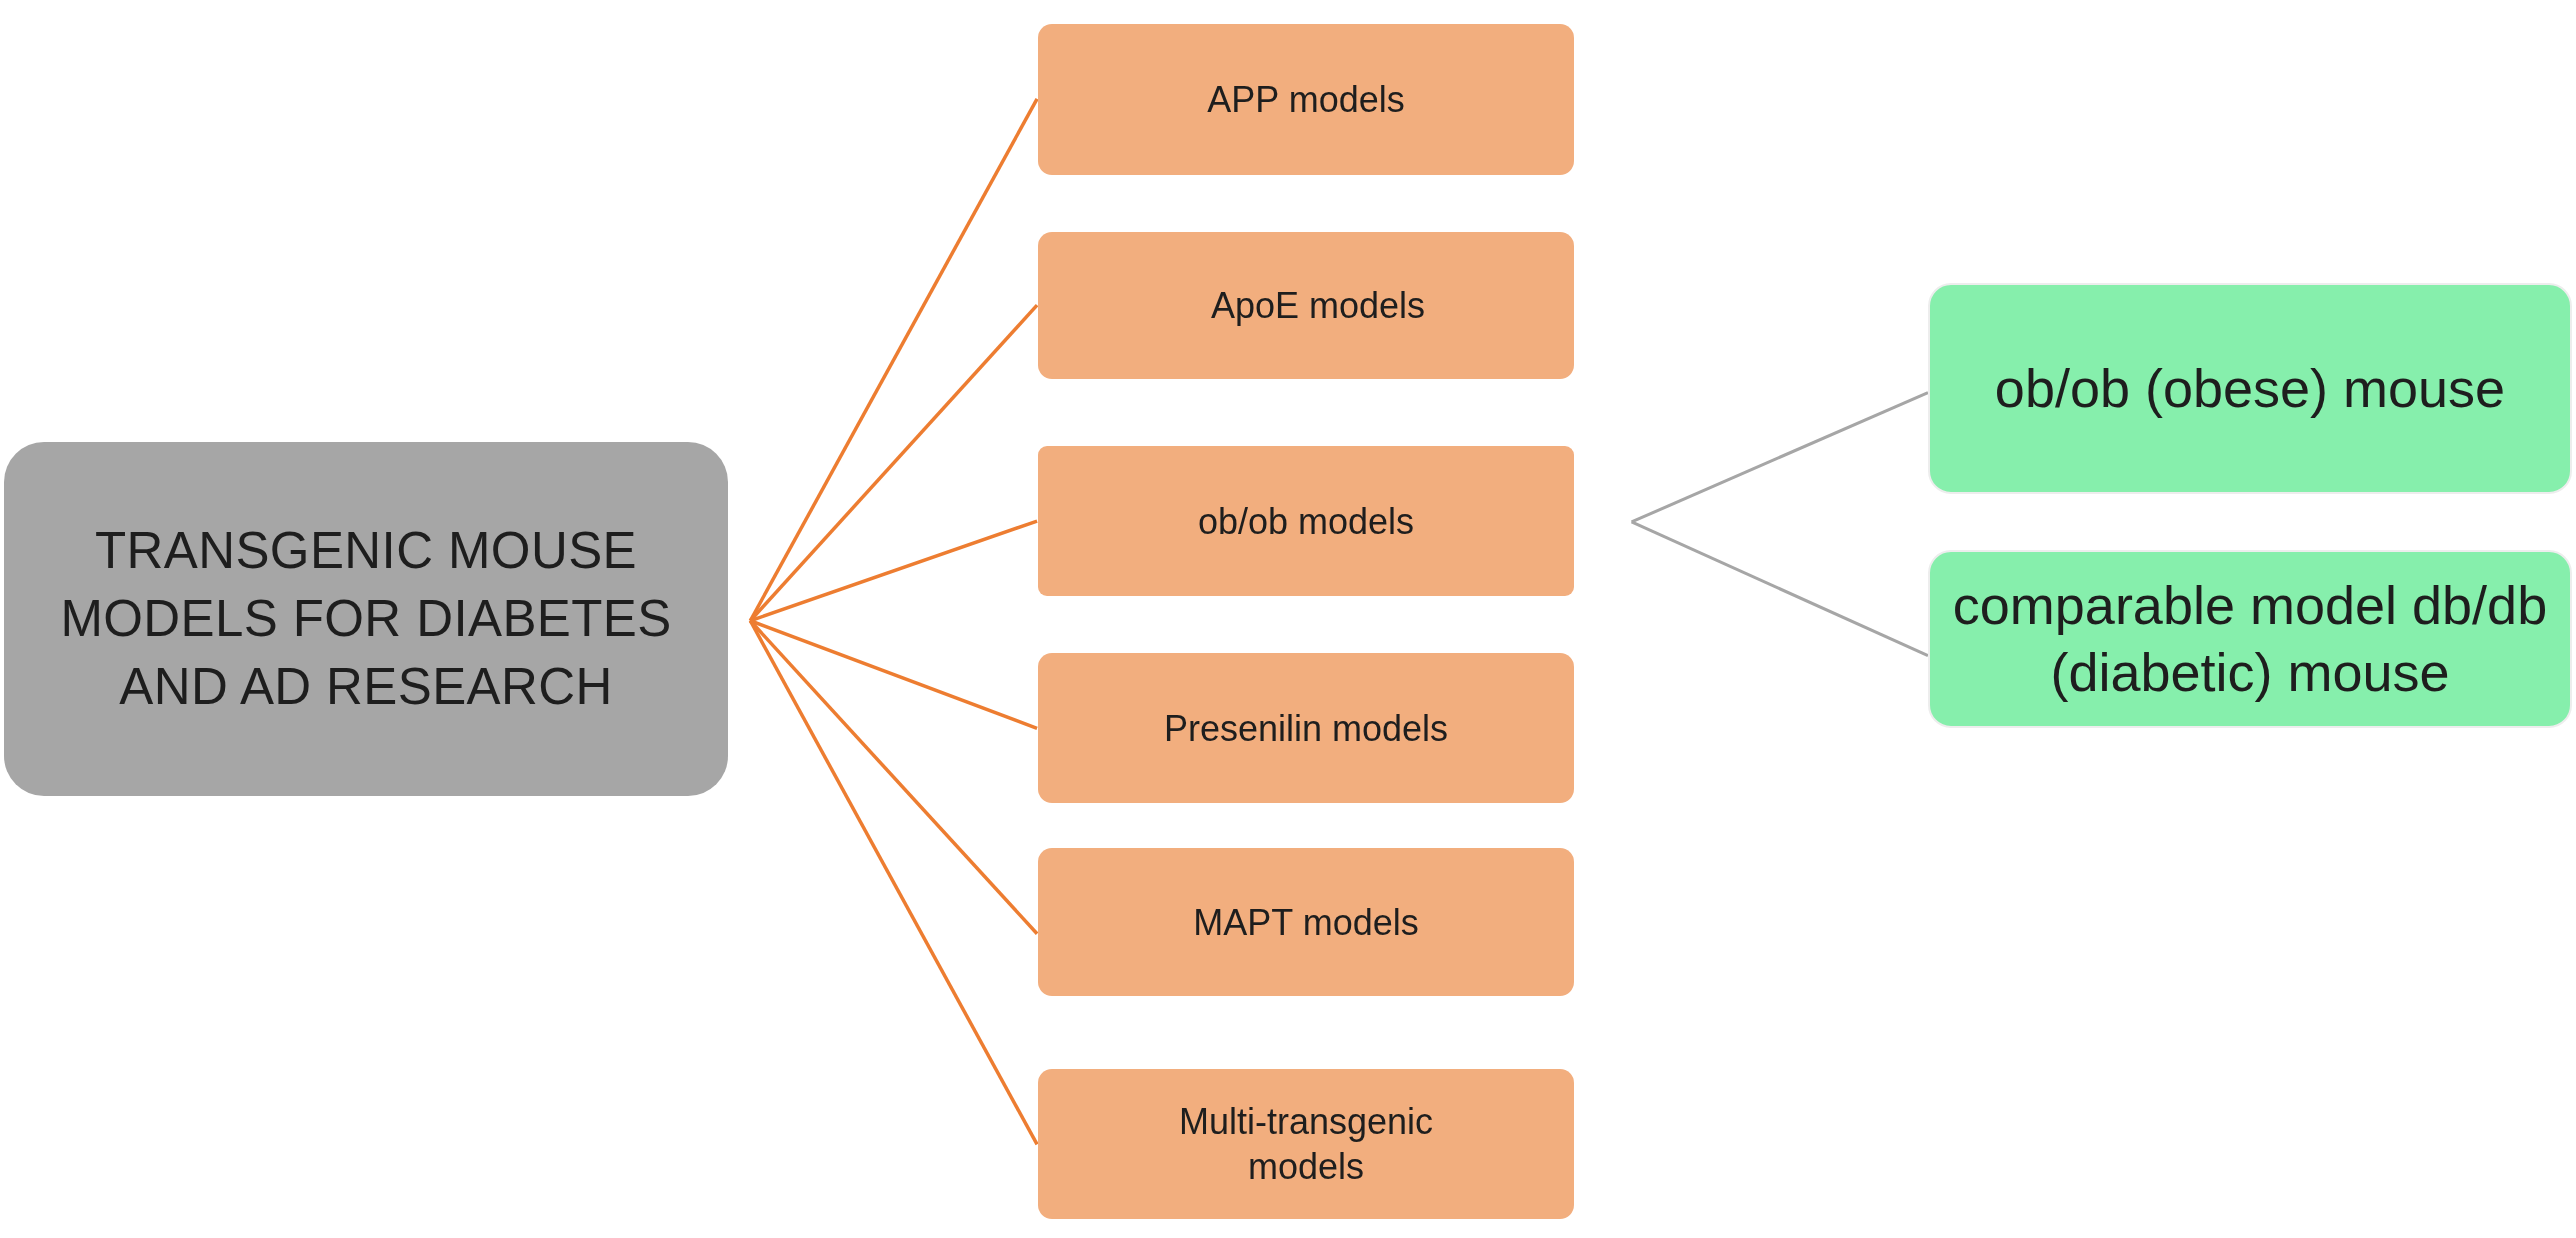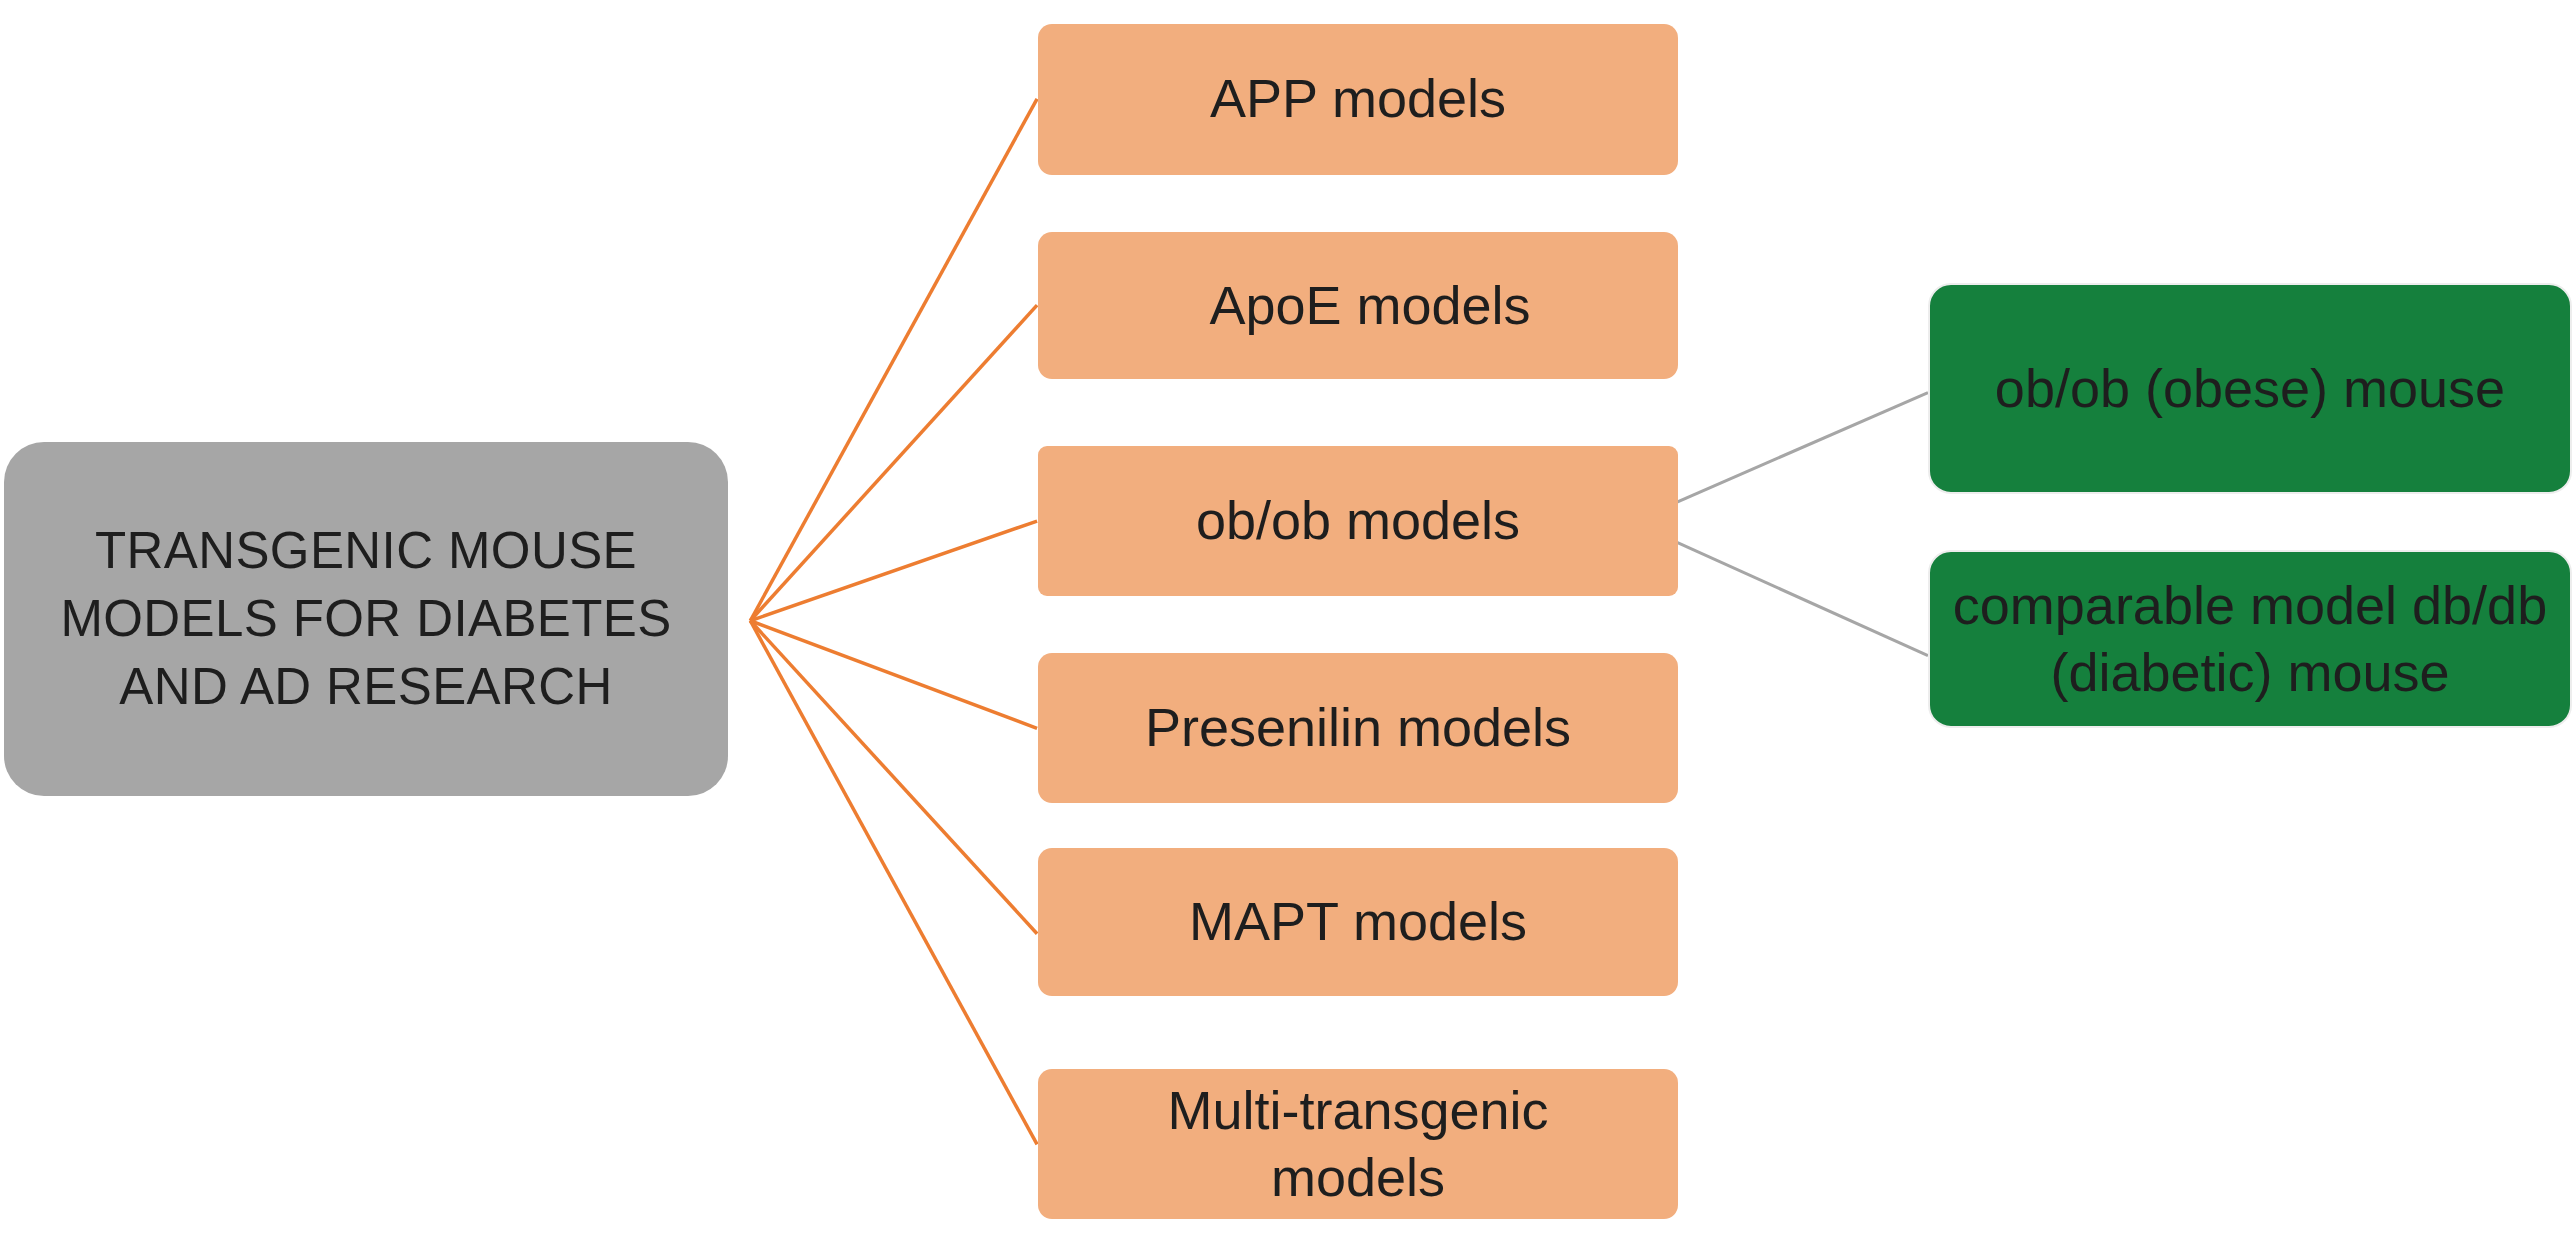--- a/index.html
+++ b/index.html
@@ -49,35 +49,35 @@
     left: 4px; top: 442px;
     width: 724px; height: 354px;
     background: var(--root-fill, #a6a6a6);
     border-radius: 40px;
     font-size: 51px;
     letter-spacing: 0.4px;
   }
   #root-node .label { line-height: 1.34; }
   .branch-node {
     left: 1038px;
-    width: 640px;
+    width: 536px;
     background: var(--branch-fill, #f2ae7e);
     border-radius: 14px;
-    font-size: 54px;
+    font-size: 36px;
   }
   #branch-0 { top: 23.6px;   height: 151px; }
   #branch-1 { top: 232px;  height: 147px; padding-left: 24px; }
   #branch-2 { top: 446px;  height: 150px; border-radius: 9px; }
   #branch-3 { top: 653px;  height: 150px; }
   #branch-4 { top: 848px;  height: 148px; justify-content: center; }
   #branch-5 { top: 1069px; height: 150px; }
   .leaf-node {
     left: 1928px;
     width: 644px;
-    background: #15803d;
+    background: #86efac;
     border: 2.6px solid var(--leaf-border, #ededed);
     border-radius: 23px;
     font-size: 54px;
   }
   #leaf-0 { top: 283px; height: 211px; }
   #leaf-1 { top: 550px; height: 178px; }
 </style>
 </head>
 <body>
 

